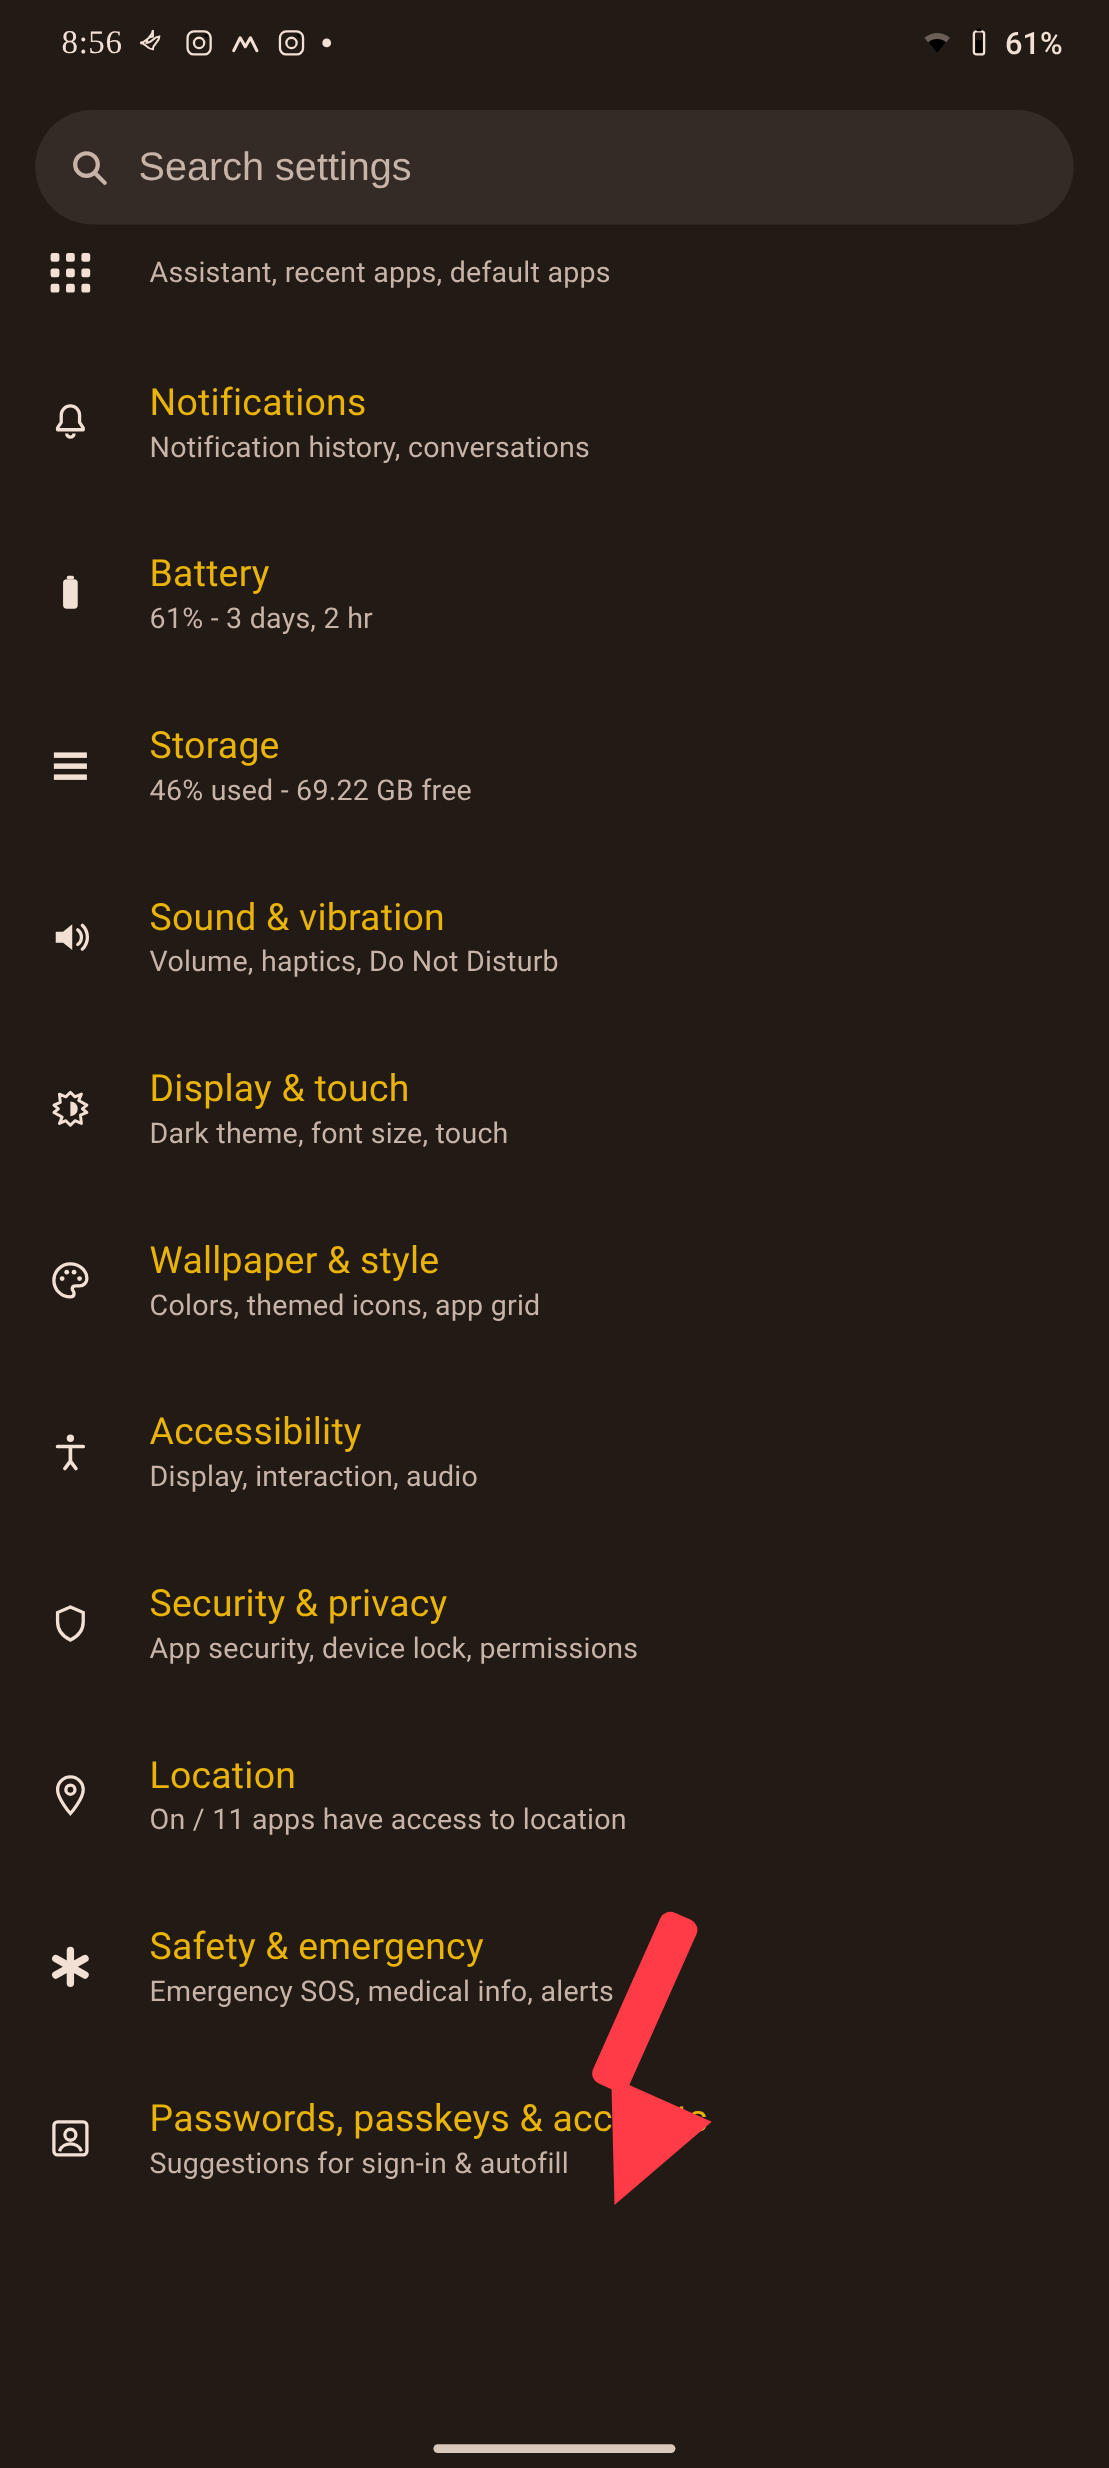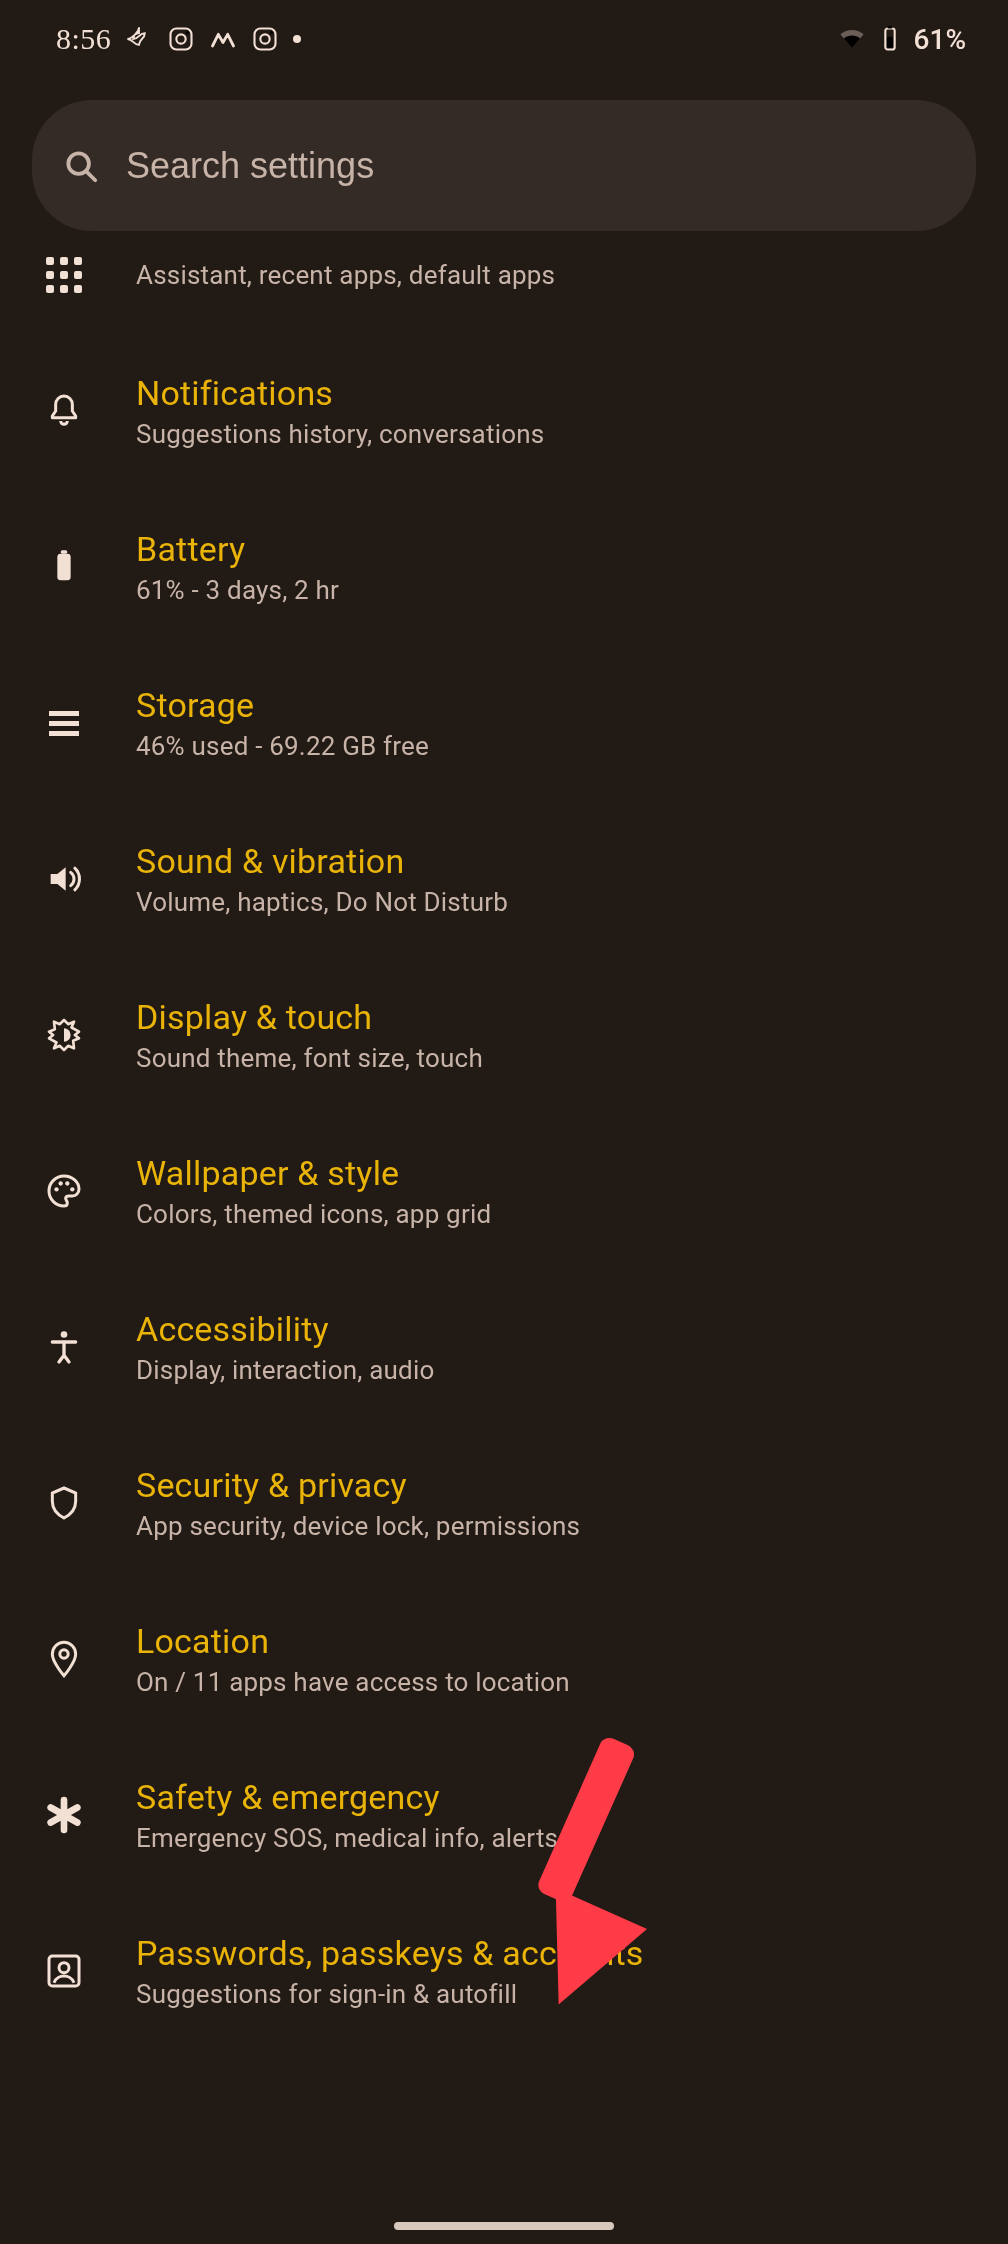--- a/index.html
+++ b/index.html
@@ -28,21 +28,21 @@
   .status-right { display: flex; align-items: center; gap: 10px; text-align: center; }
   .status-time { font-size: 30px; letter-spacing: 0.5px; font-family: Liberation Serif, serif; }
   .status-icon { width: 28px; height: 28px; display:inline-flex; align-items:center; justify-content:center; }
   .badge-dot { width: 8px; height: 8px; border-radius:50%; background:#f3e0d5; display:inline-block; }
 
   
   .search-wrap { padding: 22px 32px 0 32px; }
   .search-pill {
     background: rgba(243,224,213,0.09);
     border-radius: 60px;
-    height: 131px;
+    height: 104px;
     display: flex;
     align-items: center;
     padding: 0 30px;
     gap: 26px;
   }
   .search-pill input {
     background: transparent;
     border: none;
     outline: none;
     color: #c7b3a7;
@@ -213,21 +213,21 @@
   </div>
 
   <div class="item">
     <div class="item-icon">
       <svg viewBox="0 0 24 24">
           <path d="M12 3a5 5 0 0 0-5 5v4l-2 3v1h14v-1l-2-3V8a5 5 0 0 0-5-5zm-2 15a2 2 0 0 0 4 0" fill="none" stroke="currentColor" stroke-width="1.8" stroke-linejoin="round"></path>
         </svg>
     </div>
     <div class="item-text">
       <div class="item-title">Notifications</div>
-      <div class="item-sub">Suggestions history, conversations</div>
+      <div class="item-sub">Notification history, conversations</div>
     </div>
   </div>
 
   <div class="item">
     <div class="item-icon">
       <svg viewBox="0 0 24 24">
           <rect x="8" y="4" width="8" height="16" rx="2"></rect>
           <rect x="10" y="2" width="4" height="2" rx="1"></rect>
         </svg>
     </div>
@@ -266,21 +266,21 @@
 
   <div class="item">
     <div class="item-icon">
       <svg viewBox="0 0 24 24">
           <path d="M12 3l2.5 2.5L18 4l-1.5 3.5L21 10l-2.5 2L21 14l-3.5 1.5L18 20l-3.5-1.5L12 21l-2.5-2.5L6 20l1.5-3.5L3 14l2.5-2L3 10l3.5-1.5L6 4l3.5 1.5z" fill="none" stroke="currentColor" stroke-width="1.6" stroke-linejoin="round"></path>
           <path d="M12 8v8a4 4 0 0 0 0-8z"></path>
         </svg>
     </div>
     <div class="item-text">
       <div class="item-title">Display &amp; touch</div>
-      <div class="item-sub">Sound theme, font size, touch</div>
+      <div class="item-sub">Dark theme, font size, touch</div>
     </div>
   </div>
 
   <div class="item">
     <div class="item-icon">
       <svg viewBox="0 0 24 24">
           <path d="M12 3a9 9 0 1 0 0 18c1.5 0 2-1 2-2s-1-1.5-1-2.5 1-1.5 2-1.5h2a4 4 0 0 0 4-4c0-4.4-4-8-9-8z" fill="none" stroke="currentColor" stroke-width="1.8"></path>
           <circle cx="7.5" cy="11" r="1.3"></circle>
           <circle cx="10" cy="7.5" r="1.3"></circle>
           <circle cx="14" cy="7.5" r="1.3"></circle>

